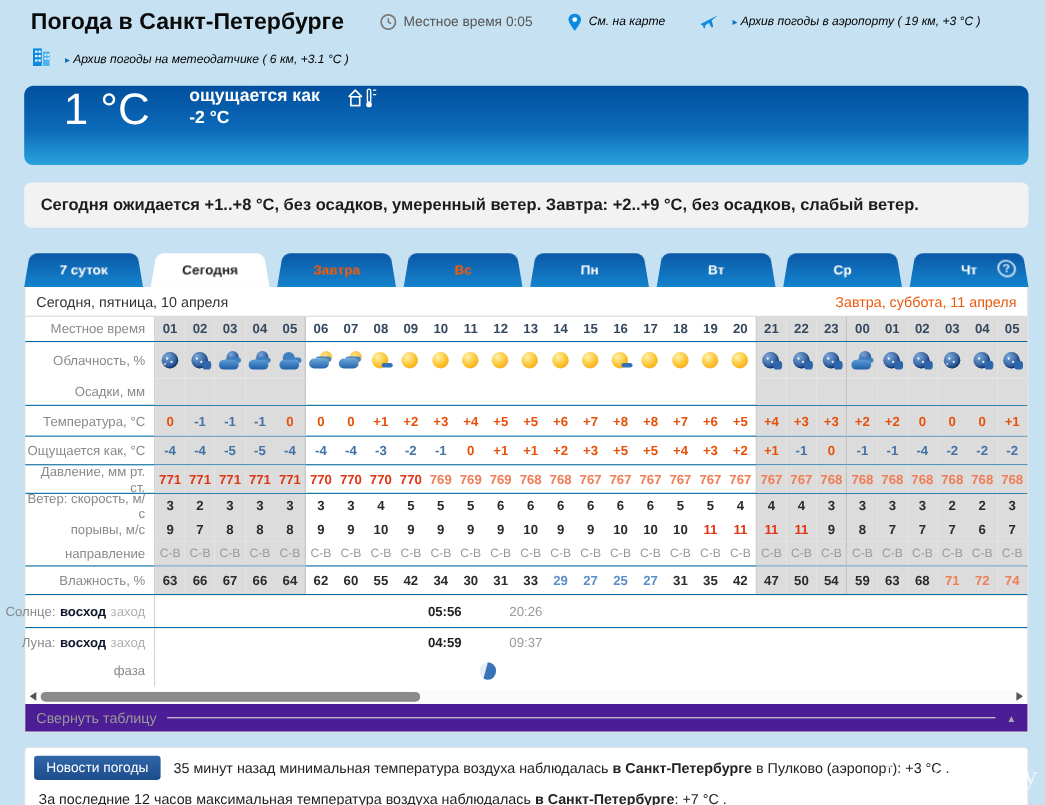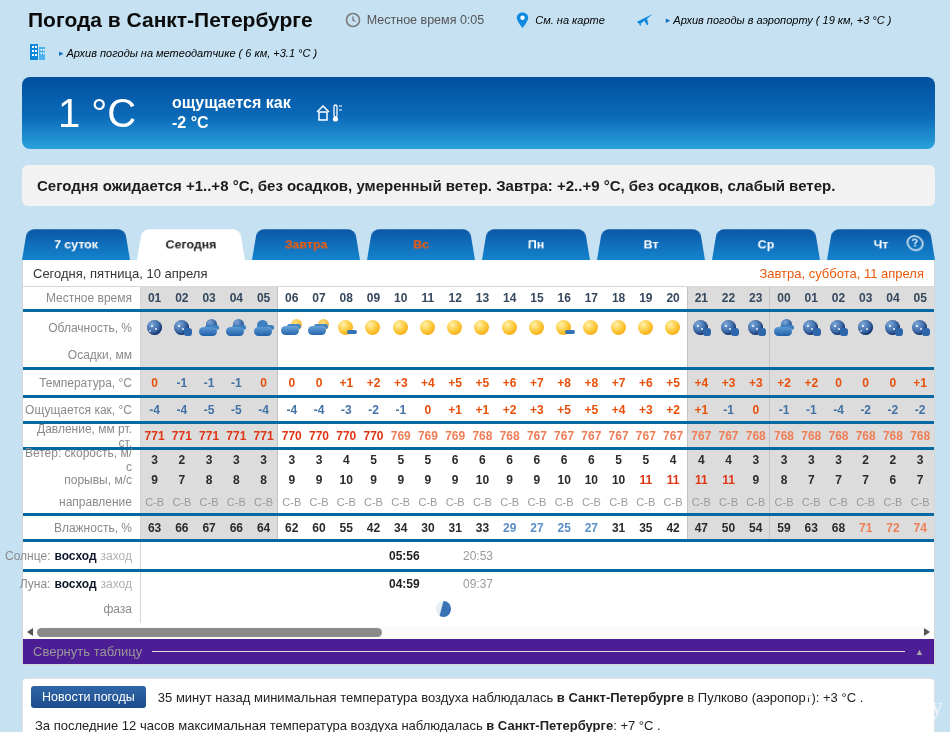--- a/index.html
+++ b/index.html
@@ -12,21 +12,21 @@
   .page-title { font-size:21px; font-weight:bold; color:#0a0a0a; }
   .meta { display:flex; align-items:center; margin-left:32px; font-size:12.5px; color:#555; }
   .meta .ico { margin-right:6px; display:inline-flex; }
   a.blue { color:#000000; text-decoration:none; font-size:11px;font-style:italic; }
   .arrow { color:#0d6fc0; font-size:9px; margin:0 3px 0 5px; }
   .hdr-line2 { display:flex; align-items:center; margin-top:9px; }
 
   
   .banner { margin:12px 15px 0 22px; height:72px; border-radius:8px;
     background:linear-gradient(180deg,#02509e 0%,#0b6ab8 55%,#2aa2dc 100%);
-    display:flex; align-items:center; color:#fff; }
+    display:flex; color:#fff; }
   .banner-temp { width:150px; font-size:40px; text-align:center; font-weight:normal; }
   .banner-feels { width:135px; font-weight:bold; font-size:16px; line-height:1.25; }
   .banner-ico { width:46px; display:flex; justify-content:center; }
   .banner-text { flex:1; padding-right:18px; font-size:13px; line-height:1.45; }
   .banner-text a { color:#fff; text-decoration:underline; }
 
   
   .summary { margin:16px 15px 0 22px; background:#f2f2f2; border-radius:6px;
     padding:12px 15px; font-size:15px; font-weight:bold; color:#1c1c1c; }
 
@@ -43,21 +43,21 @@
     border:2px solid rgba(255,255,255,.75); color:rgba(255,255,255,.85);
     font-size:12px; display:flex; align-items:center; justify-content:center; font-weight:bold; }
 
   
   .panel { margin:0 15px 0 22px; background:#fff; border:1px solid #d5d5d5; border-top:none; }
   .daterow { display:flex; justify-content:space-between; padding:6px 10px 5px 10px;
     font-size:13px; color:#333; border-bottom:1px solid #d8d8d8; }
   .daterow .tmr { color:#e8590c; }
 
   .trow { display:flex; align-items:stretch; }
-  .trow.bt { border-top:3px solid #0369a1; }
+  .trow.bt { border-top:1px solid #0369a1; }
   .tlabel { width:118px; flex:0 0 118px; text-align:right; padding-right:8px;
     font-size:12px; color:#8a8a8a; display:flex; align-items:center; justify-content:flex-end;
     border-right:1px solid #d4d4d4; }
   .tdata { flex:1; display:flex; position:relative; }
   .tcell { flex:1 0 0; display:flex; align-items:center; justify-content:center;
     font-size:12px; font-weight:bold; color:#2b2b2b; }
   .tcell.night { background:#dcdcdc; }
   .tcell.sep { border-right:1px solid #c3c3c3; }
   .c-o { color:#e8500a; } .c-b { color:#4372a5; } .c-k { color:#2b2b2b; }
   .c-r { color:#e03515; } .c-lo{ color:#ef7e57; } .c-g { color:#9a9a9a; font-weight:normal; font-size:11px; }
@@ -616,21 +616,21 @@
           </div>
         </div>
         <div class="trow bt" style="height: 30px;">
           <div class="tlabel">
             <span>Солнце:</span>
             <span class="lbl-b">восход</span>
             <span class="lbl-l">заход</span>
           </div>
           <div class="tdata">
             <span class="astro-time astro-rise">05:56</span>
-            <span class="astro-time astro-set">20:53</span>
+            <span class="astro-time astro-set">20:26</span>
           </div>
         </div>
         <div class="trow bt" style="height: 26px;">
           <div class="tlabel">
             <span>Луна:</span>
             <span class="lbl-b">восход</span>
             <span class="lbl-l">заход</span>
           </div>
           <div class="tdata">
             <span class="astro-time astro-rise">04:59</span>

